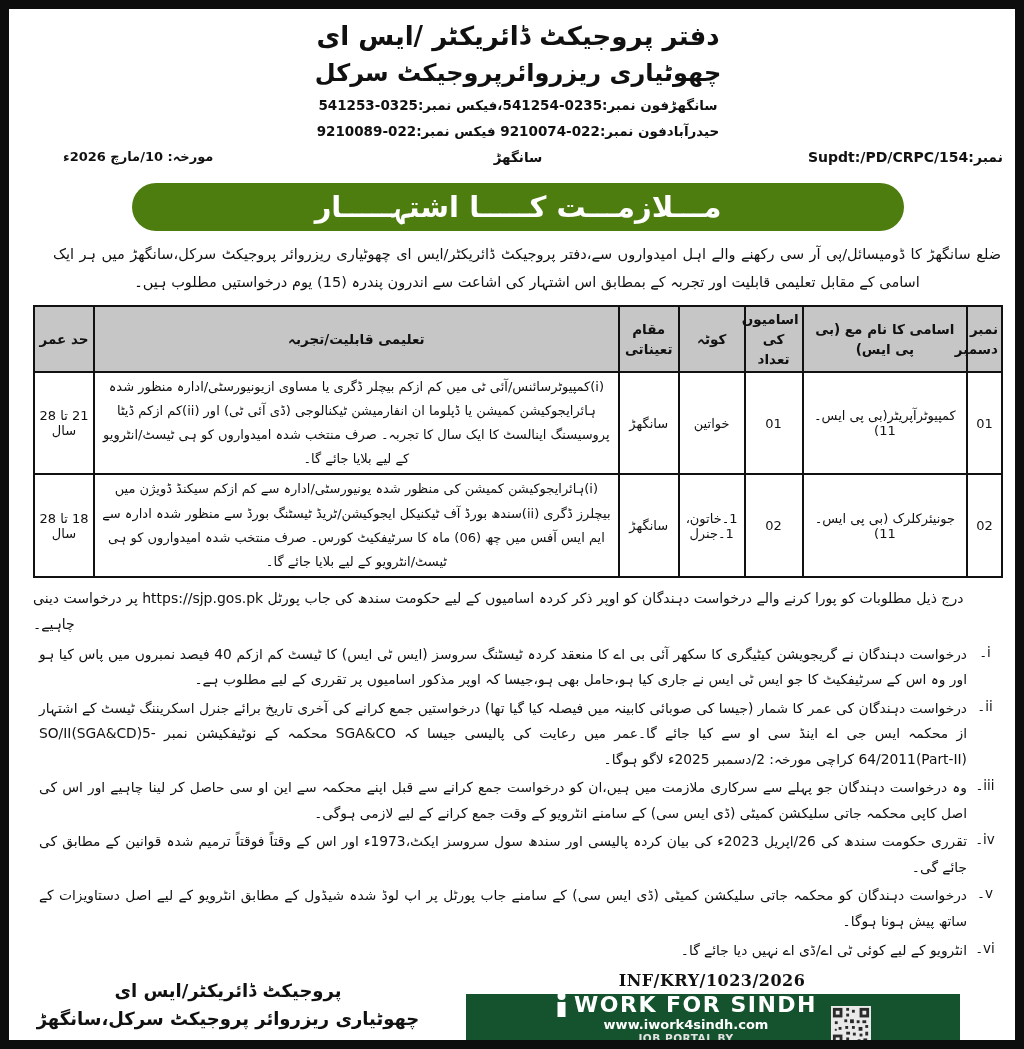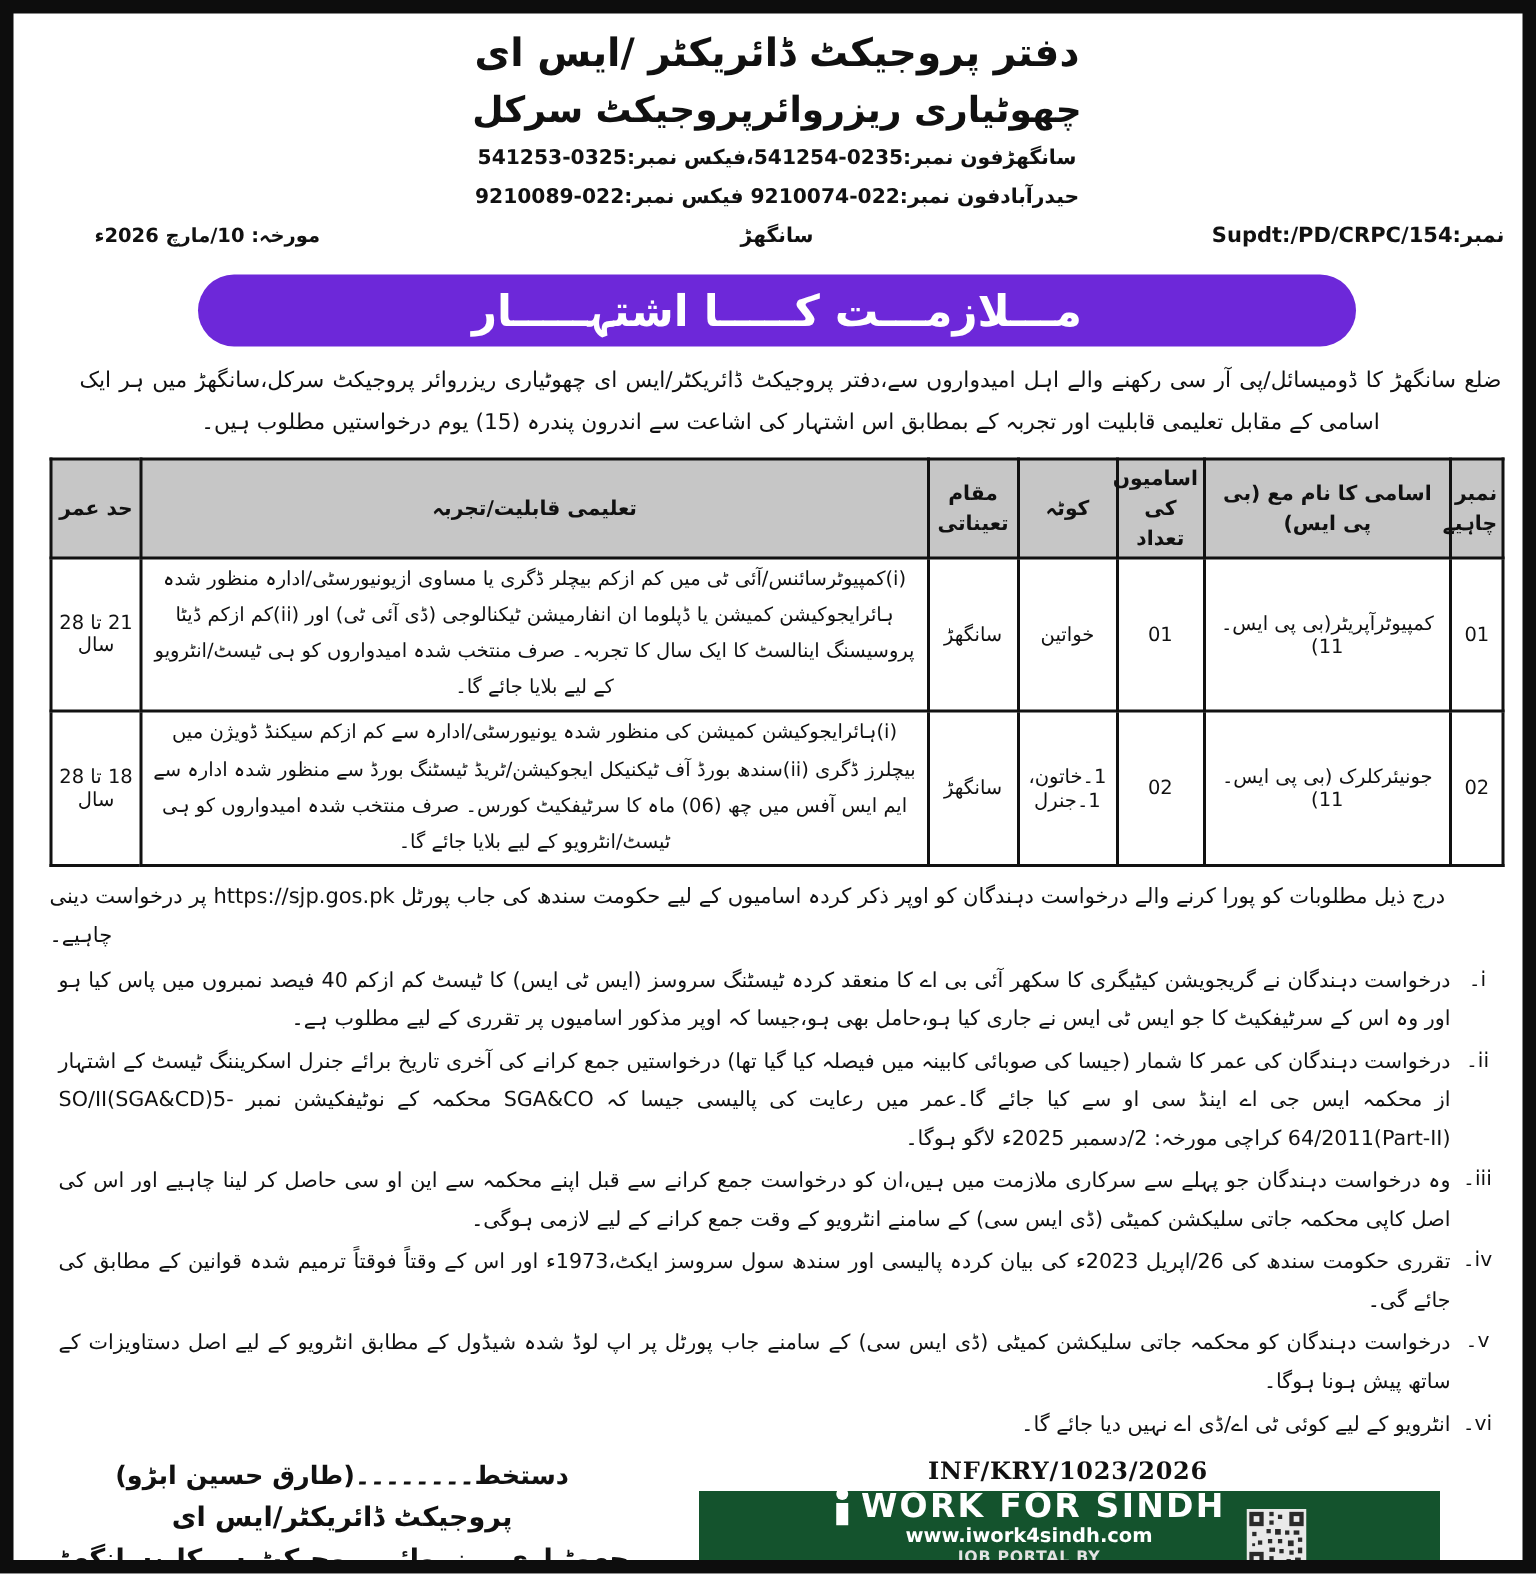--- a/index.html
+++ b/index.html
@@ -16,21 +16,21 @@
   .hdr-title1 { font-size:26px; font-weight:bold; margin-top:8px; letter-spacing:0px; }
   .hdr-title2 { font-size:24px; font-weight:bold; margin-top:8px; }
   .hdr-phone  { font-size:13.5px; font-weight:bold; margin-top:10px;text-align:center; }
   .ref-row { position:relative; height:24px; margin-top:10px; font-weight:bold; }
   .ref-date { position:absolute; left:30px; top:0; font-size:13px; direction:rtl; }
   .ref-city { text-align:center; font-size:13.5px; direction:rtl; }
   .ref-no { position:absolute; right:0px; top:0; font-size:14px; direction:rtl; }
 
   
   .banner {
-    margin:10px auto 0 auto; width:772px; height:48px; background:#6d28d9;
+    margin:10px auto 0 auto; width:772px; height:48px; background:#4d7c0f;
     border-radius:26px; color:#ffffff; display:flex; align-items:center;
     justify-content:center; direction:rtl; font-size:29px; font-weight:bold;
     letter-spacing:1px;
   }
 
   
   .intro {
     direction:rtl; text-align:justify; text-align-last:center;
     font-size:14.5px; line-height:1.95; margin:9px 2px 8px 20px;
   }
@@ -101,21 +101,21 @@
         <col class="c-serial">
           <col class="c-post">
           <col class="c-count">
           <col class="c-quota">
         <col class="c-place">
           <col class="c-qual">
           <col class="c-age">
       </colgroup>
       <thead>
         <tr>
-          <th>نمبر چاہیے</th>
+          <th>نمبر دسمبر</th>
           <th>اسامی کا نام مع (بی پی ایس)</th>
           <th>اسامیوں کی تعداد</th>
           <th>کوٹہ</th>
           <th>مقام تعیناتی</th>
           <th>تعلیمی قابلیت/تجربہ</th>
           <th>حد عمر</th>
         </tr>
       </thead>
       <tbody>
         <tr class="jrow">
@@ -163,21 +163,20 @@
         <span class="cond-text">درخواست دہندگان کو محکمہ جاتی سلیکشن کمیٹی (ڈی ایس سی) کے سامنے جاب پورٹل پر اپ لوڈ شدہ شیڈول کے مطابق انٹرویو کے لیے اصل دستاویزات کے ساتھ پیش ہونا ہوگا۔</span>
       </div>
       <div class="cond-item">
         <span class="cond-num">vi۔</span>
         <span class="cond-text">انٹرویو کے لیے کوئی ٹی اے/ڈی اے نہیں دیا جائے گا۔</span>
       </div>
     </div>
 
     <div class="bottom">
       <div class="sig">
-        <div class="sig-1">دستخط۔۔۔۔۔۔۔۔(طارق حسین ابڑو)</div>
         <div class="sig-2">پروجیکٹ ڈائریکٹر/ایس ای</div>
         <div class="sig-3">چھوٹیاری ریزروائر پروجیکٹ سرکل،سانگھڑ</div>
       </div>
       <div class="bottom-right">
         <div class="inf-ref">INF/KRY/1023/2026</div>
         <div class="footer-box">
           <div class="logo-col">
             <div class="logo-row">
               <svg class="i-icon" width="13" height="25" viewBox="0 0 13 25">
                 <circle cx="6.5" cy="4" r="4" fill="#ffffff"></circle>

